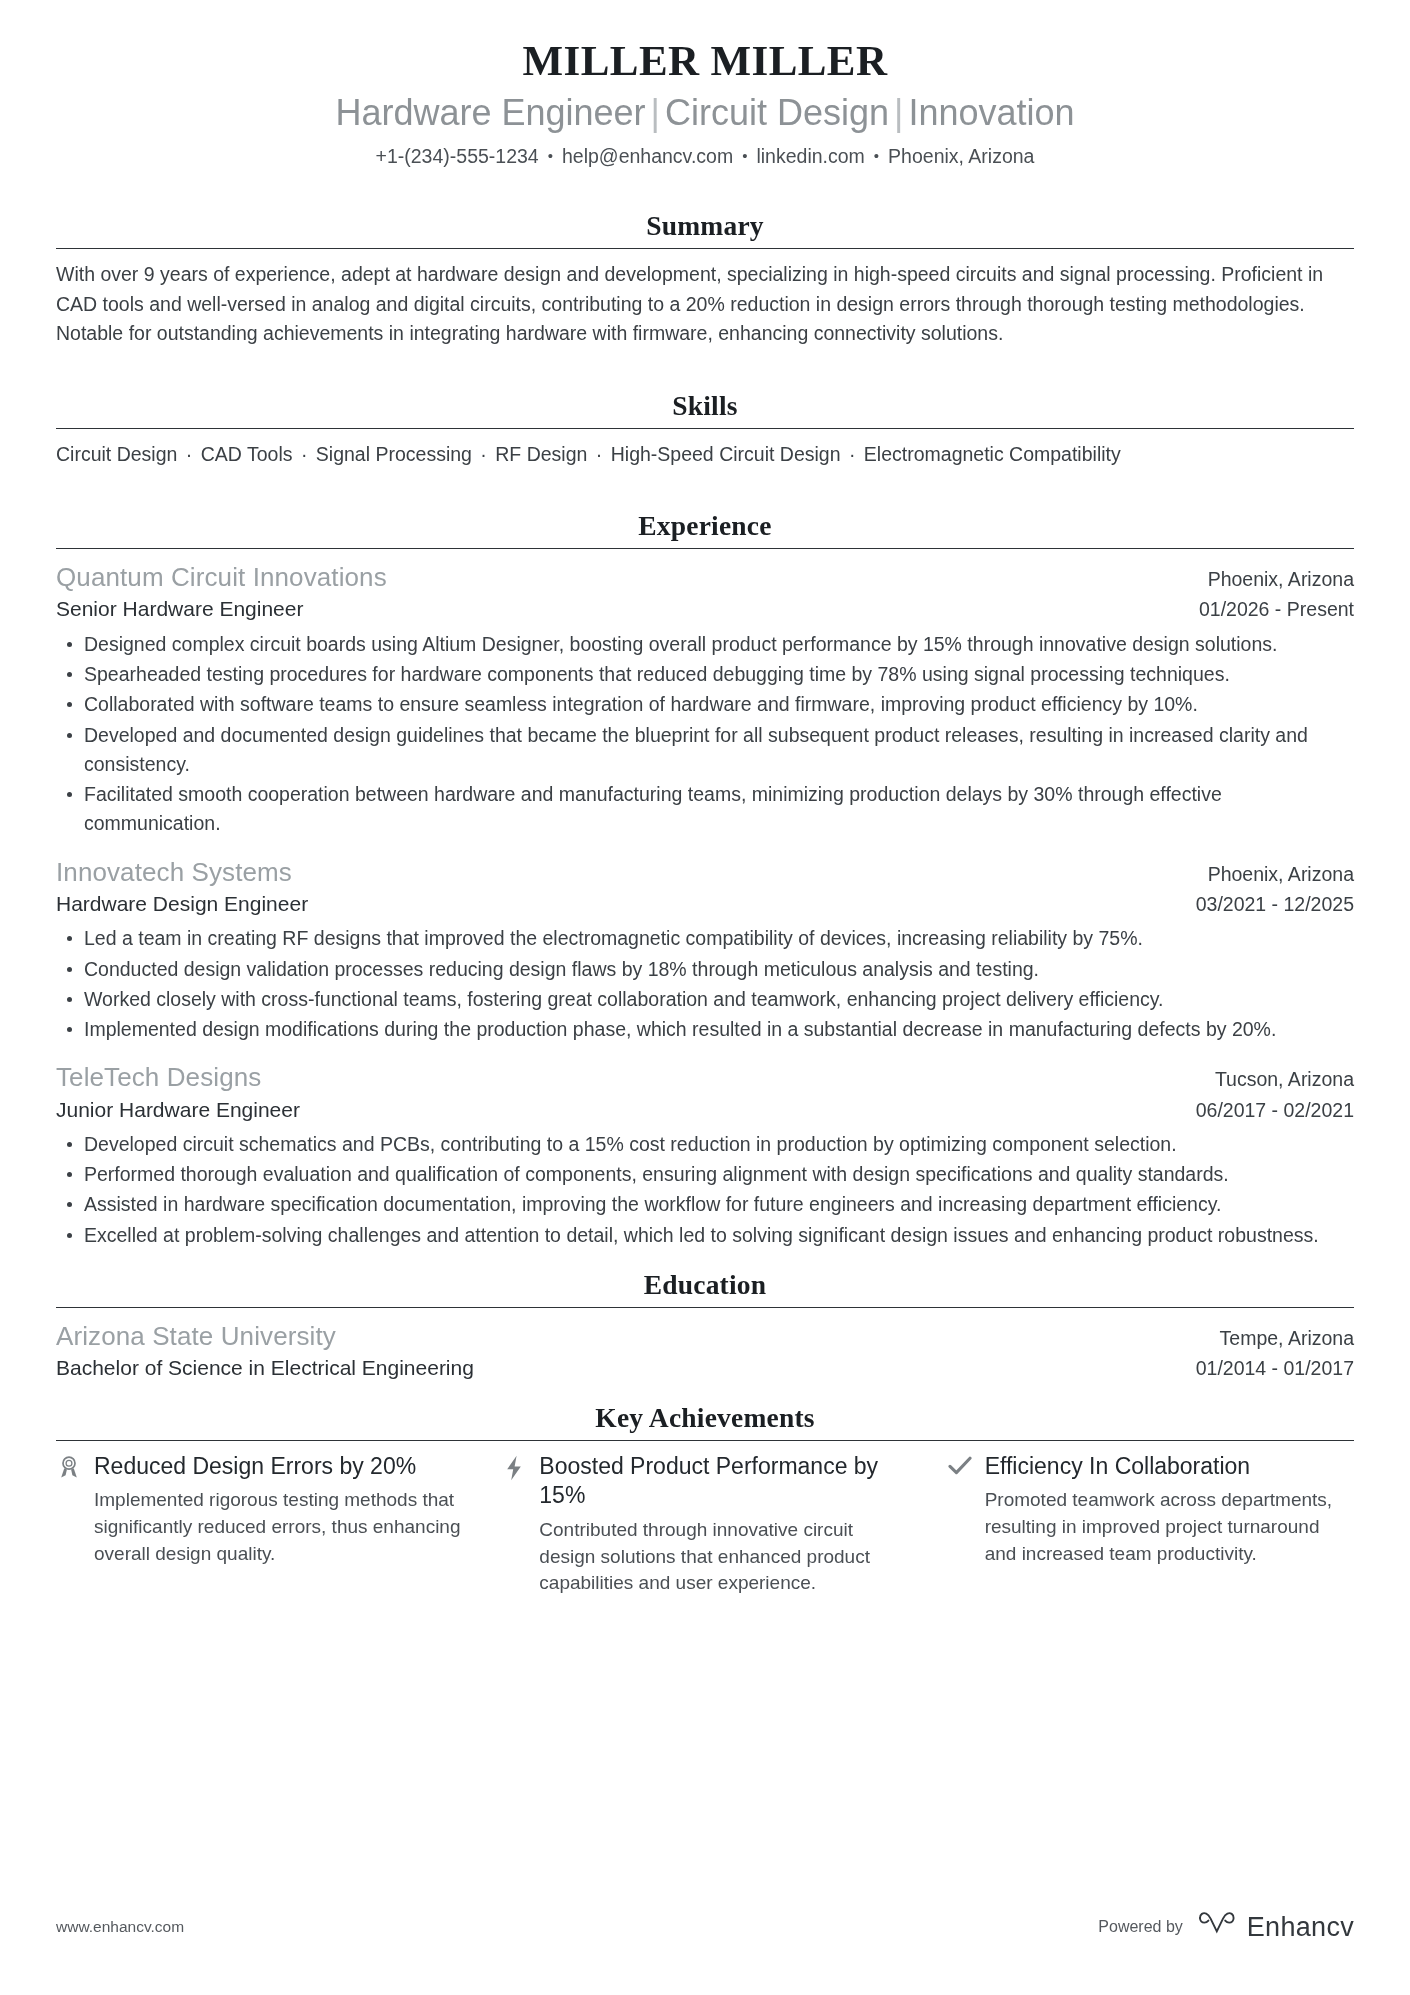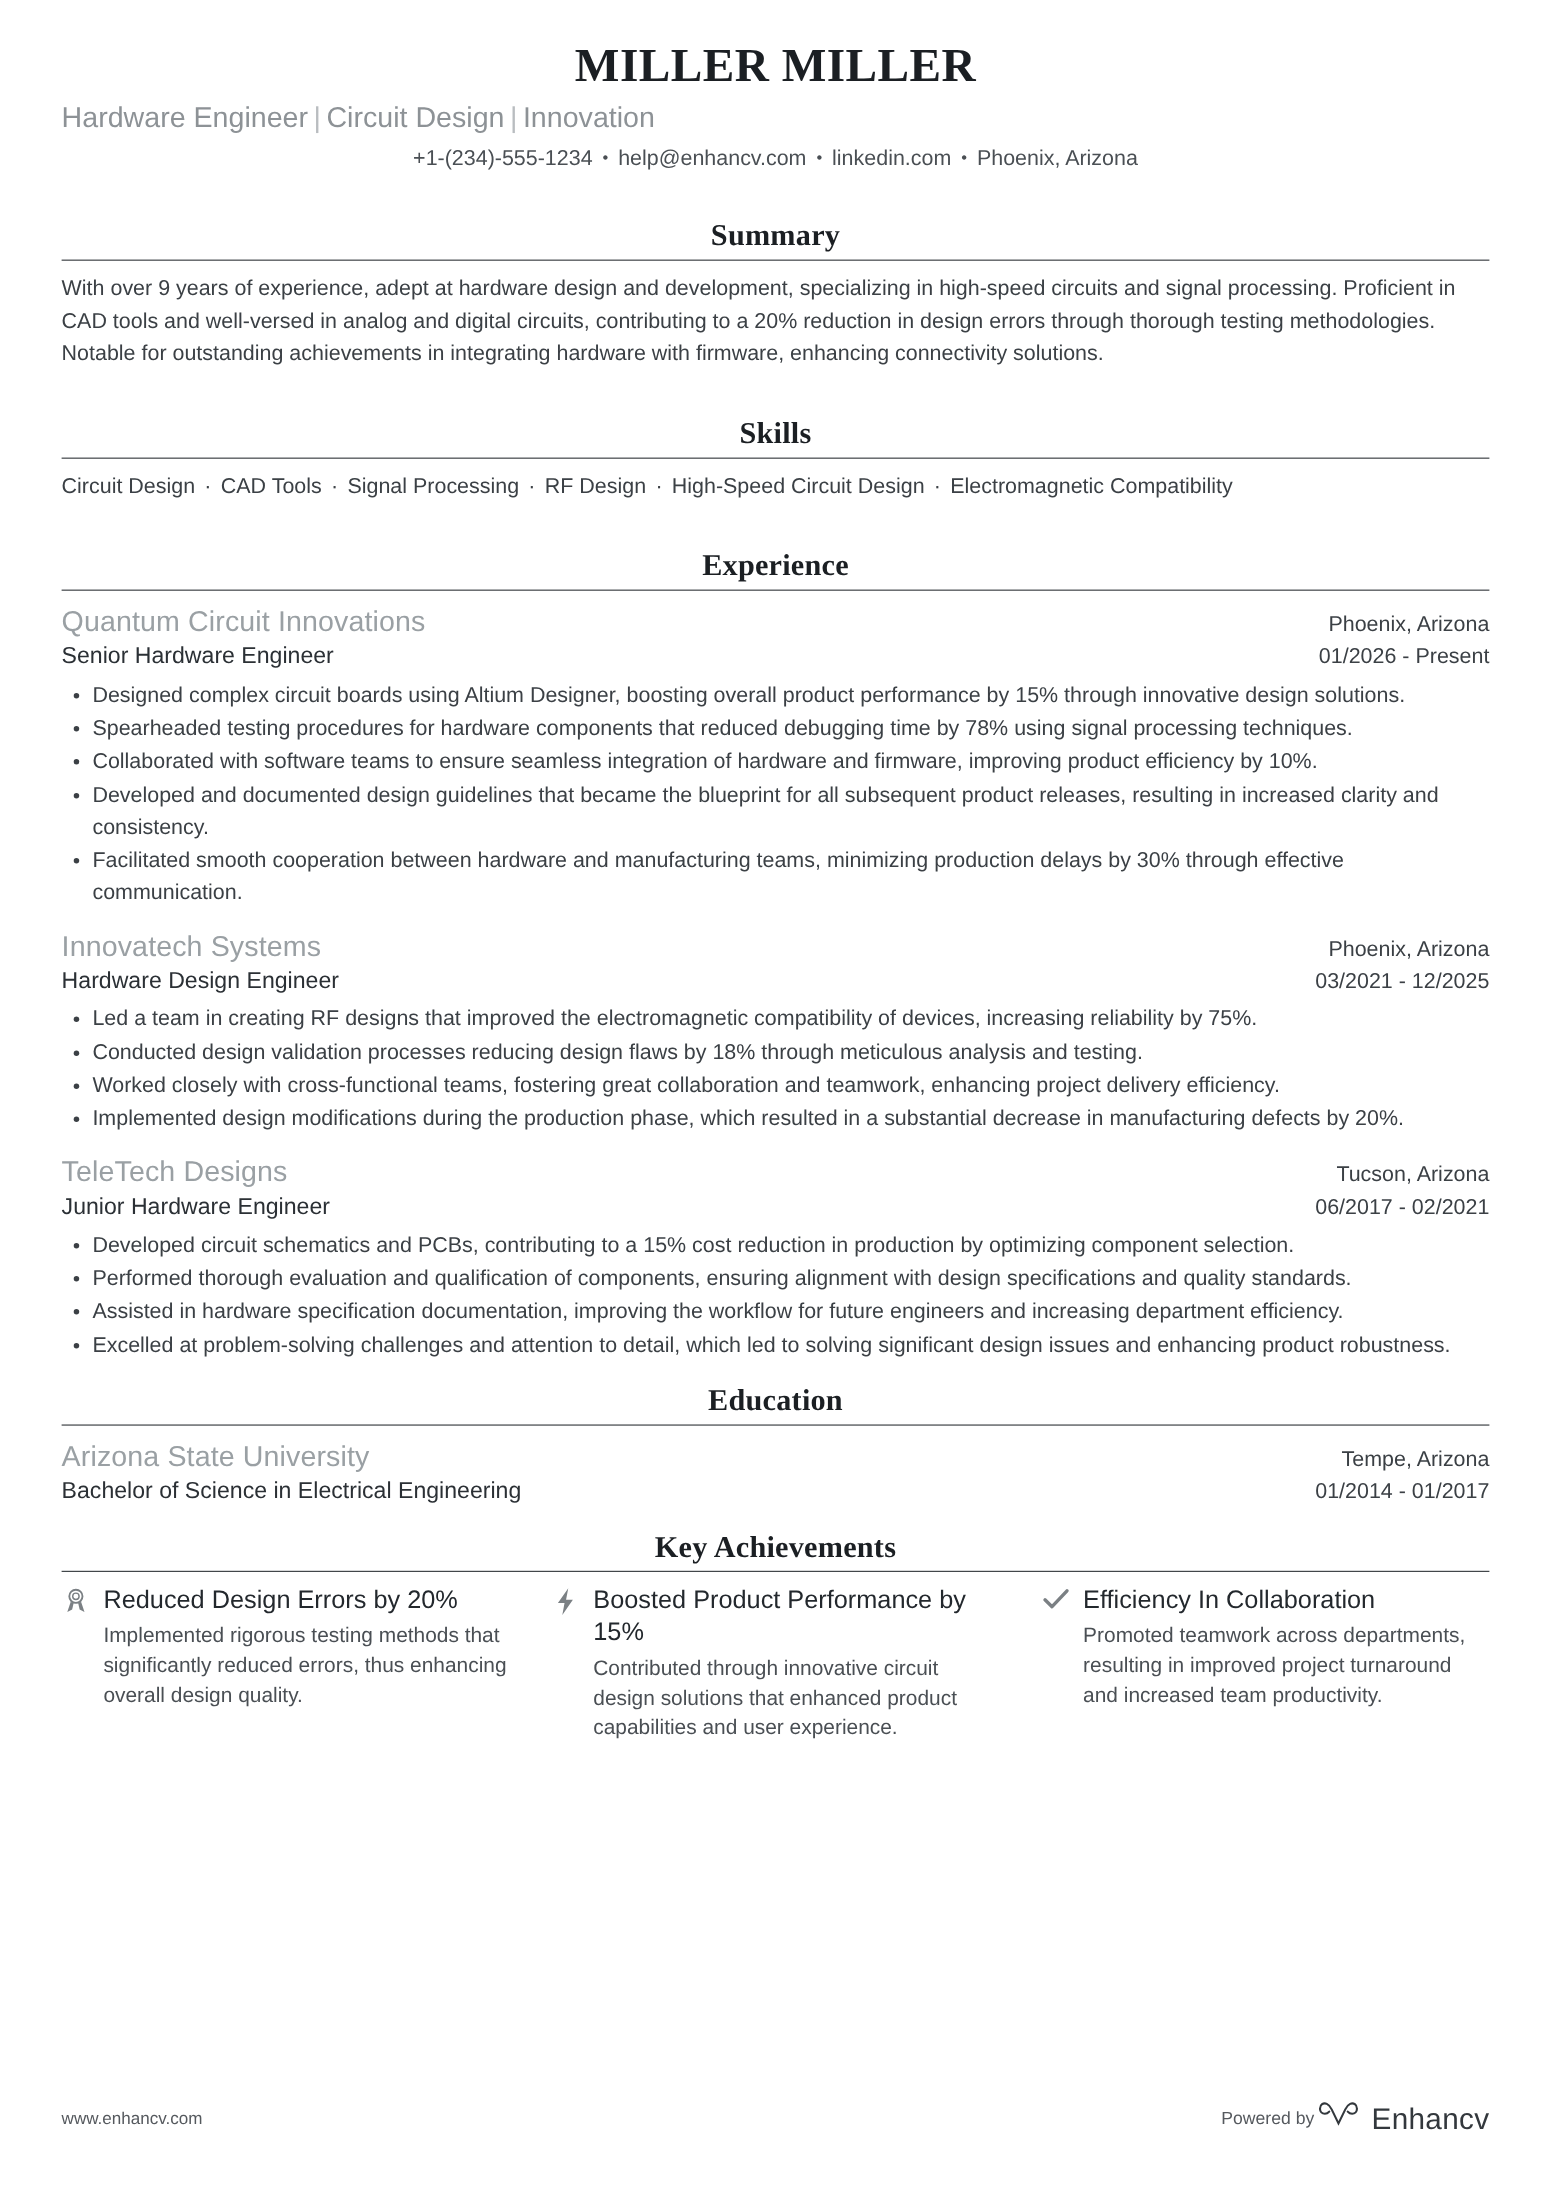--- a/index.html
+++ b/index.html
@@ -26,22 +26,22 @@
     text-align: center;
     font-family: "Liberation Serif", serif;
     font-weight: bold;
     font-size: 43px;
     letter-spacing: 0.4px;
     color: #1b1f23;
     line-height: 1.15;
     margin: 0 0 6px 0;
   }
   .headline {
-    text-align: left;
-    font-size: 26px;
+    text-align: center;
+    font-size: 36px;
     font-weight: 400;
     color: #8d9296;
     line-height: 1.2;
     margin: 0 0 9px 0;
     white-space: nowrap;
   }
   .headline .sep {
     color: #b9bdc0;
     font-weight: 300;
     padding: 0 5px;
@@ -199,21 +199,21 @@
     justify-content: space-between;
     align-items: center;
   }
   .footer-url {
     font-size: 15.5px;
     color: #55595e;
   }
   .footer-right {
     display: flex;
     align-items: center;
-    gap: 1px;
+    gap: 13px;
   }
   .powered {
     font-size: 16px;
     color: #55595e;
   }
   .brand {
     display: flex;
     align-items: center;
     gap: 9px;
   }

